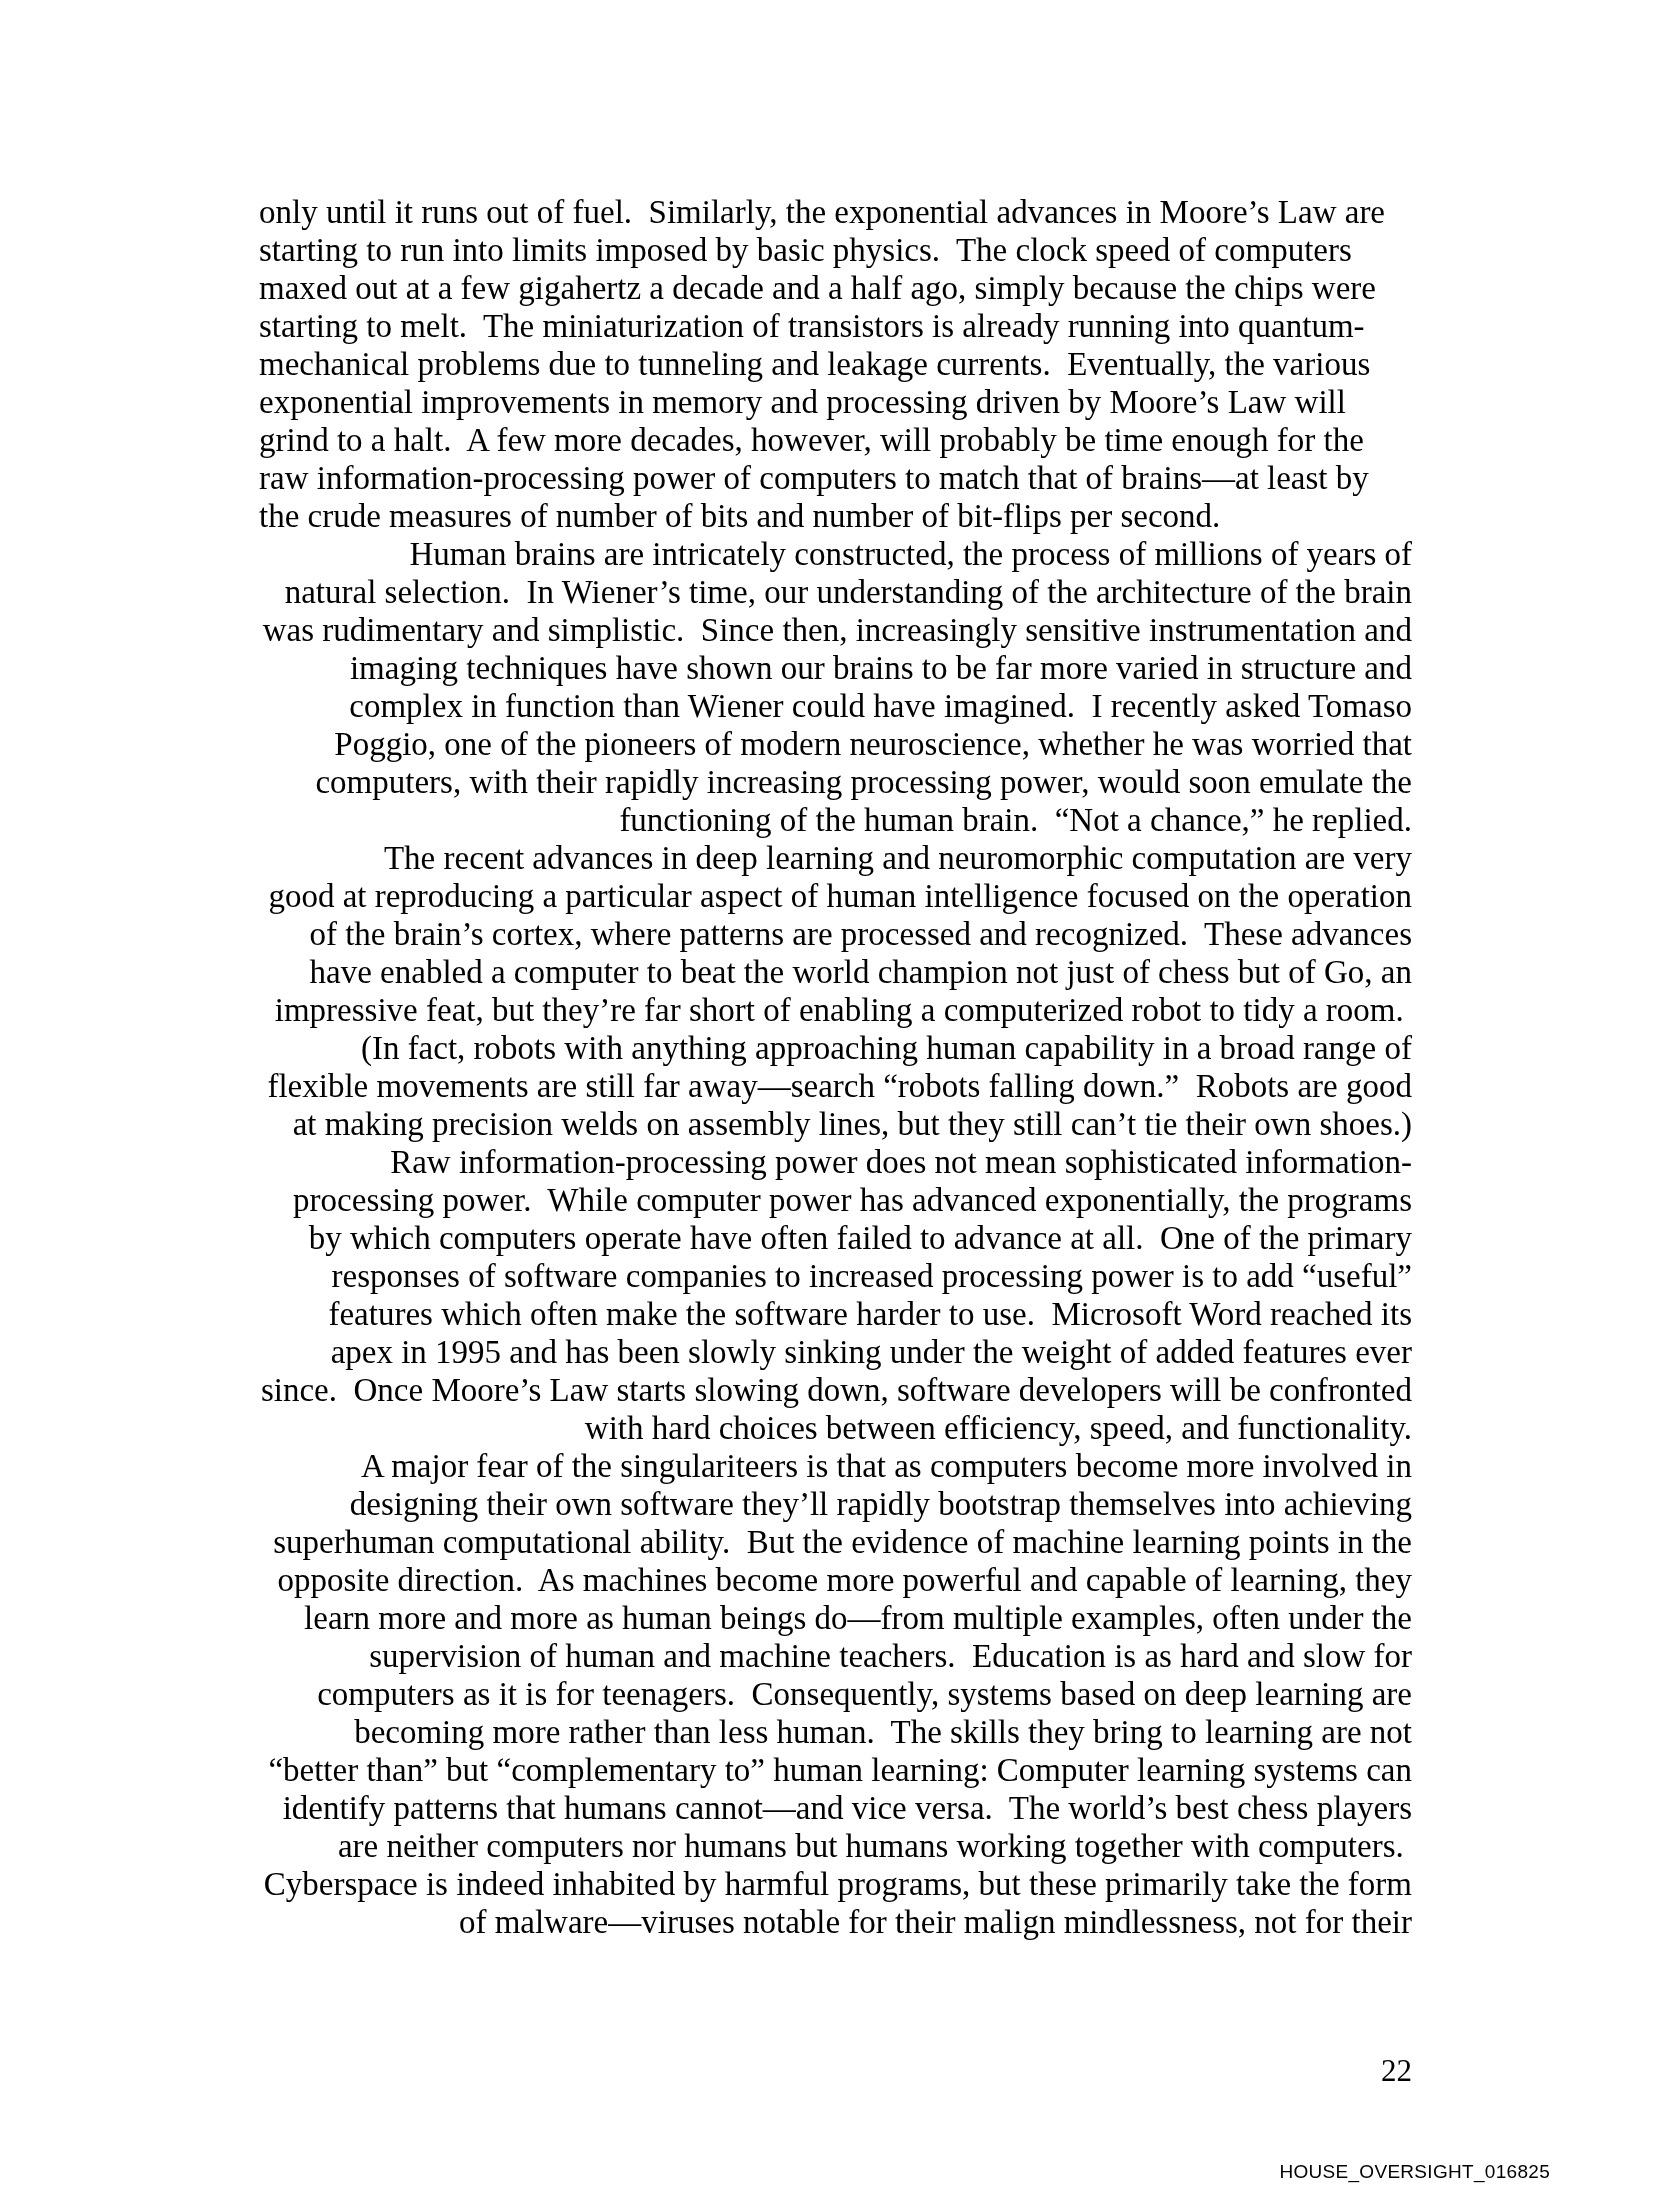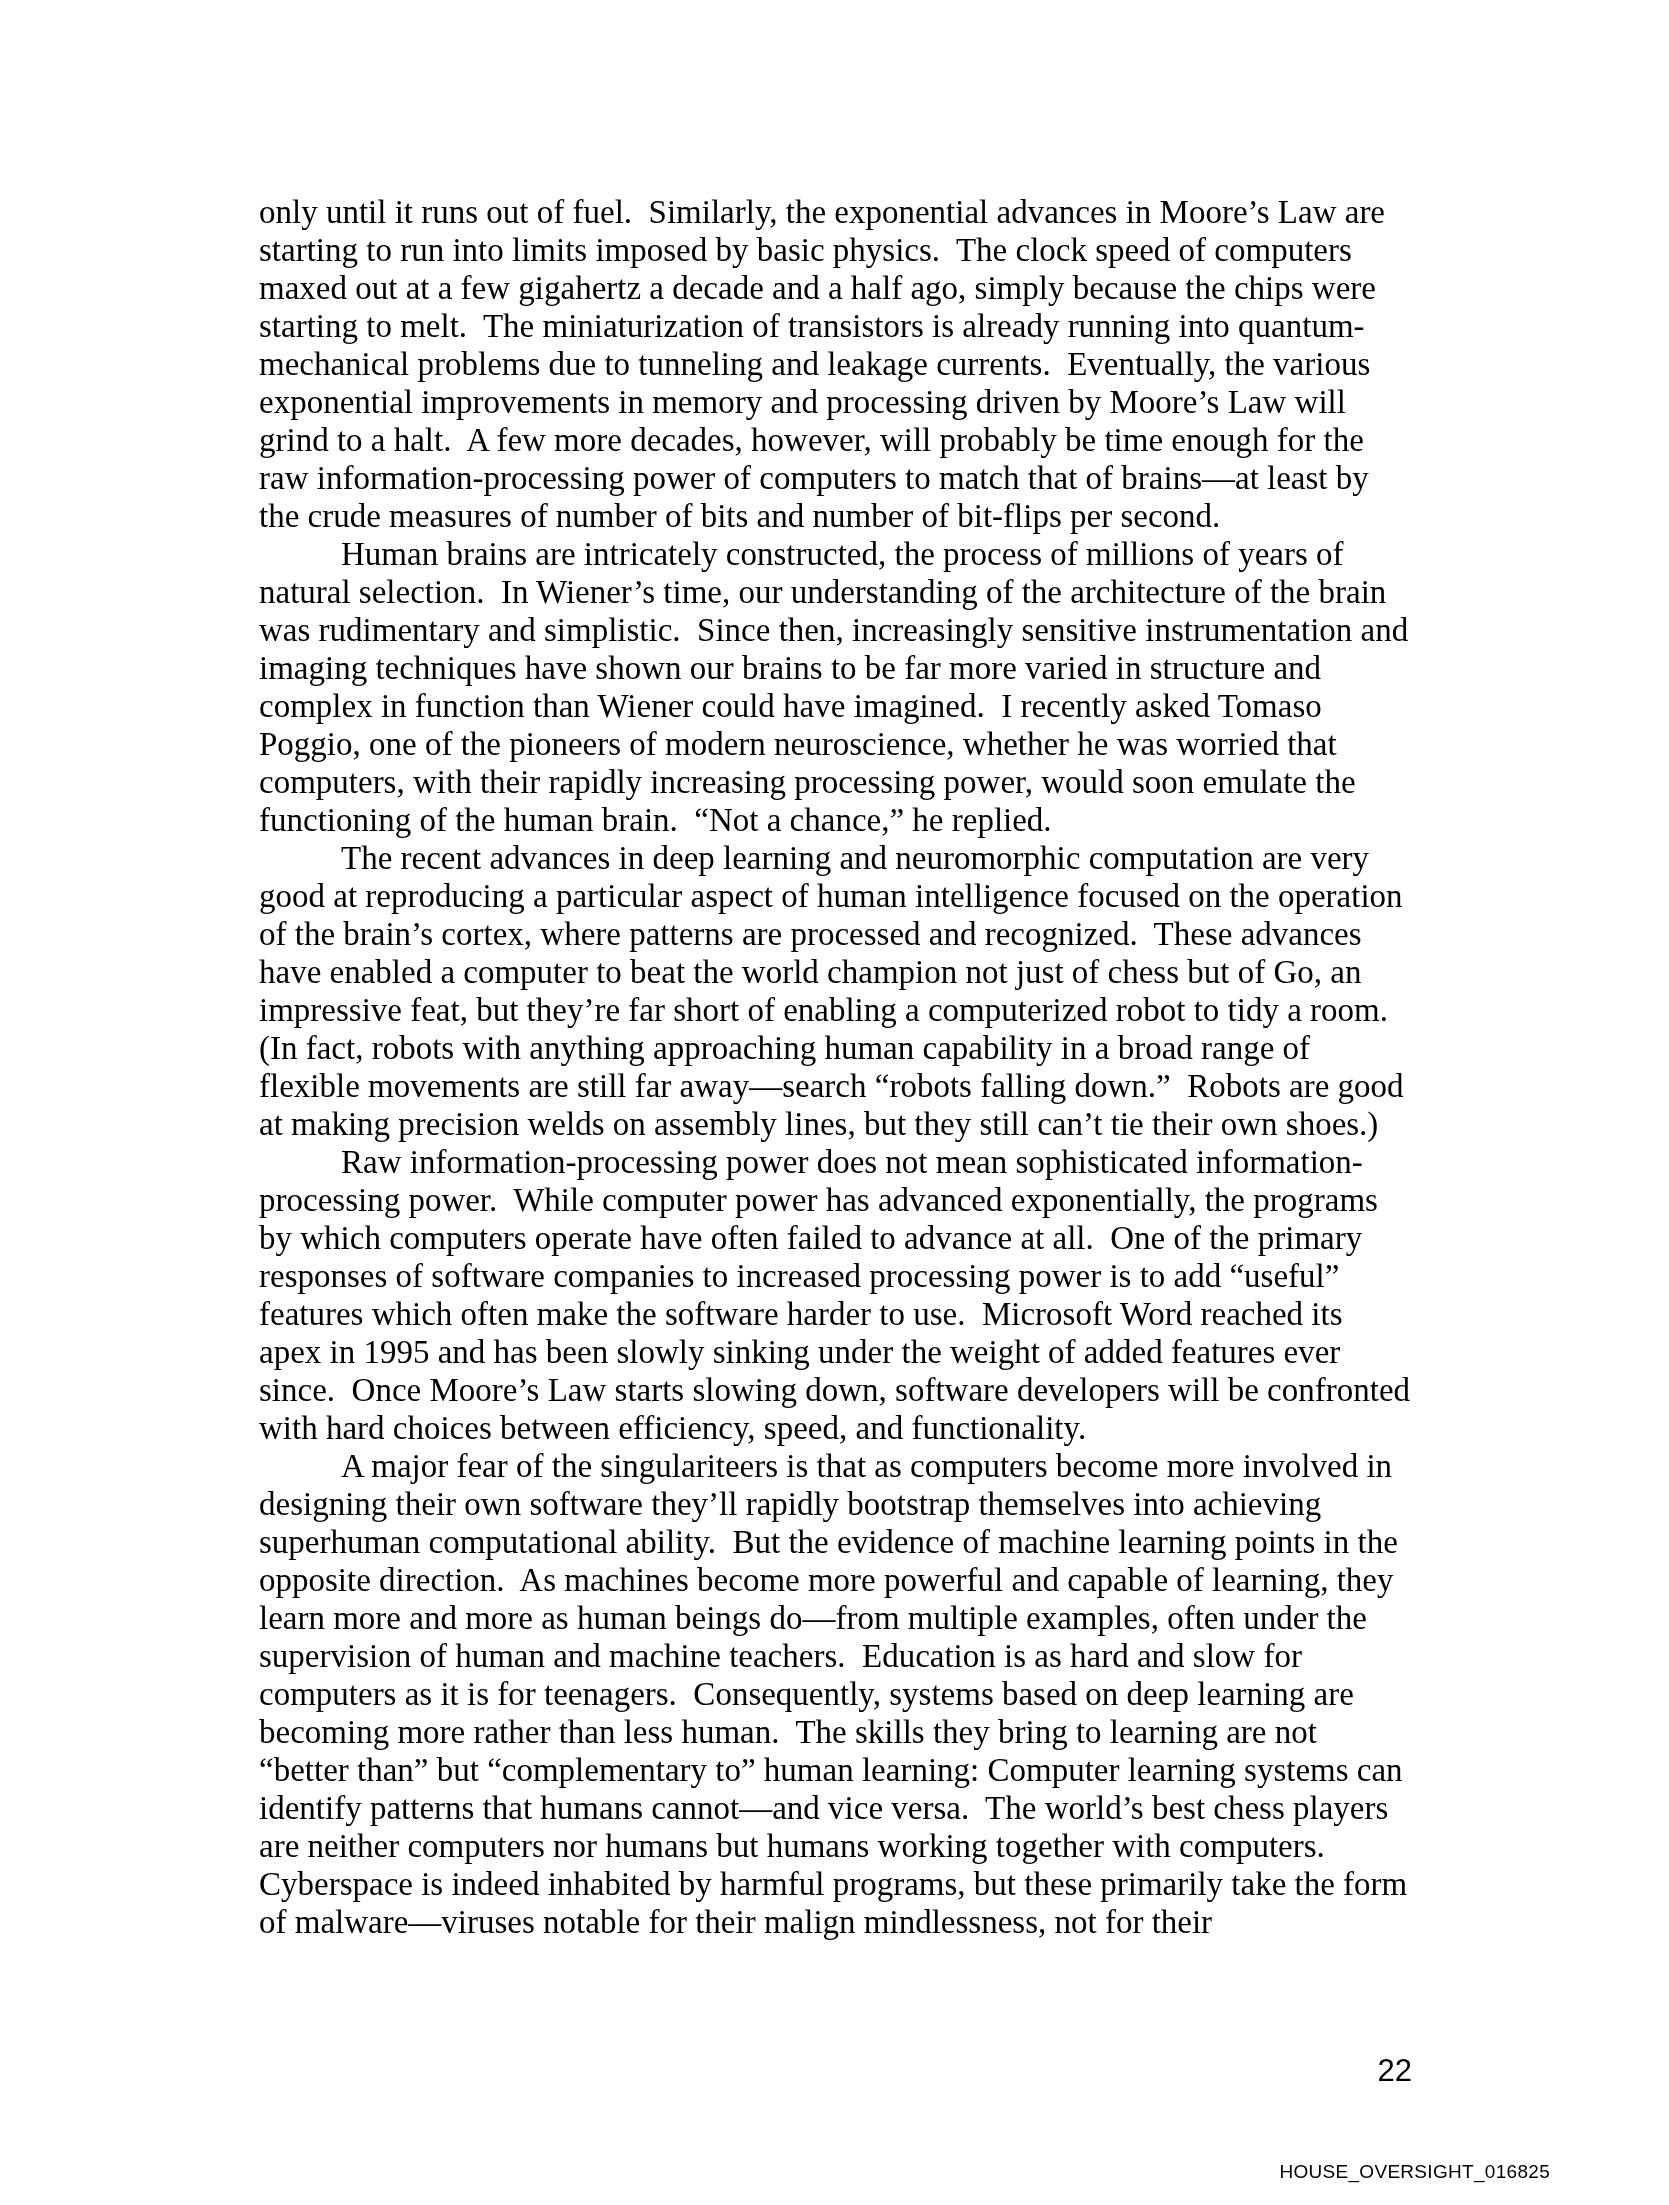--- a/index.html
+++ b/index.html
@@ -24,28 +24,29 @@
   }
   .para {
     margin: 0;
     font-size: 33px;
     line-height: 38px;
     text-align: left;
     word-spacing: normal;
   }
   .para.indent {
     text-indent: 82px;
+    text-align: right;
   }
   .page-number {
     position: absolute;
     top: 2052px;
     right: 257px;
     font-size: 31px;
     line-height: 37px;
-    font-family: Liberation Sans, sans-serif;
+    font-family: Liberation Serif, serif;
   }
   .footer-id {
     position: absolute;
     top: 2155px;
     right: 119px;
     font-size: 19px;
     line-height: 34px;
     font-family: "Liberation Sans", sans-serif;
     letter-spacing: 0.3px;
   }

